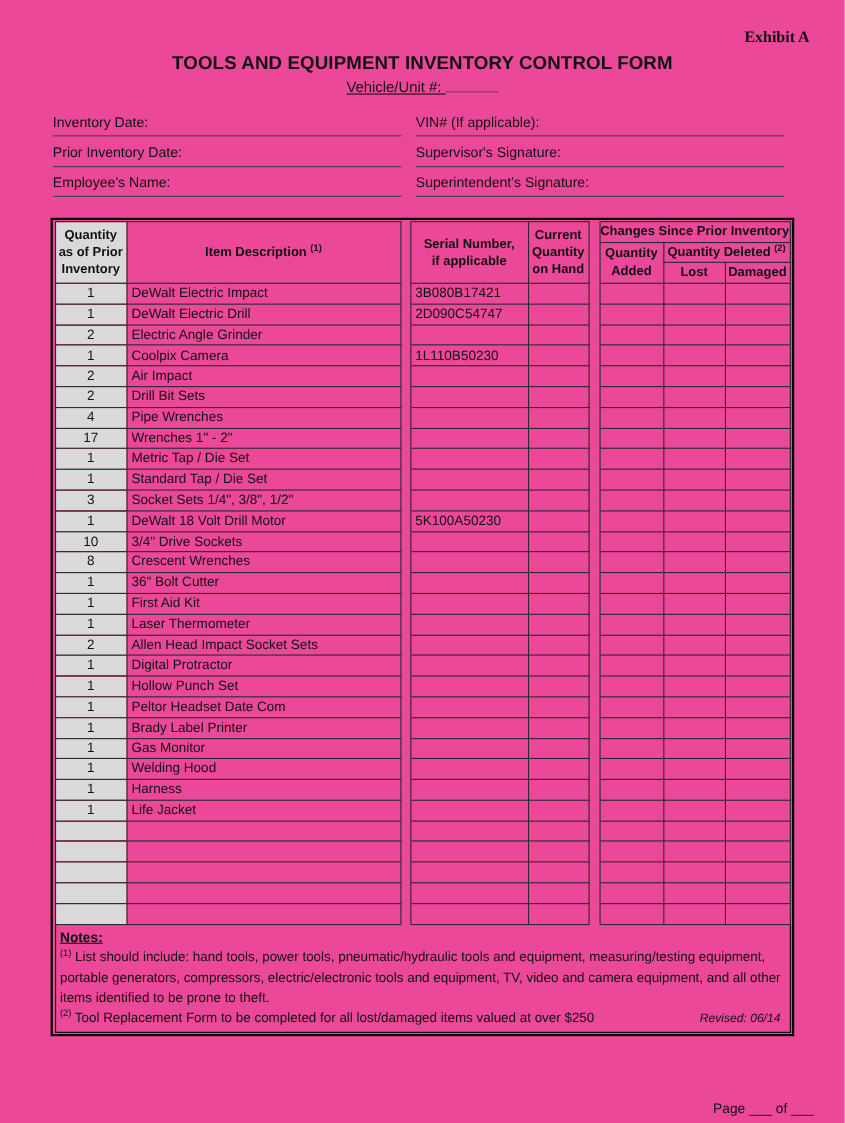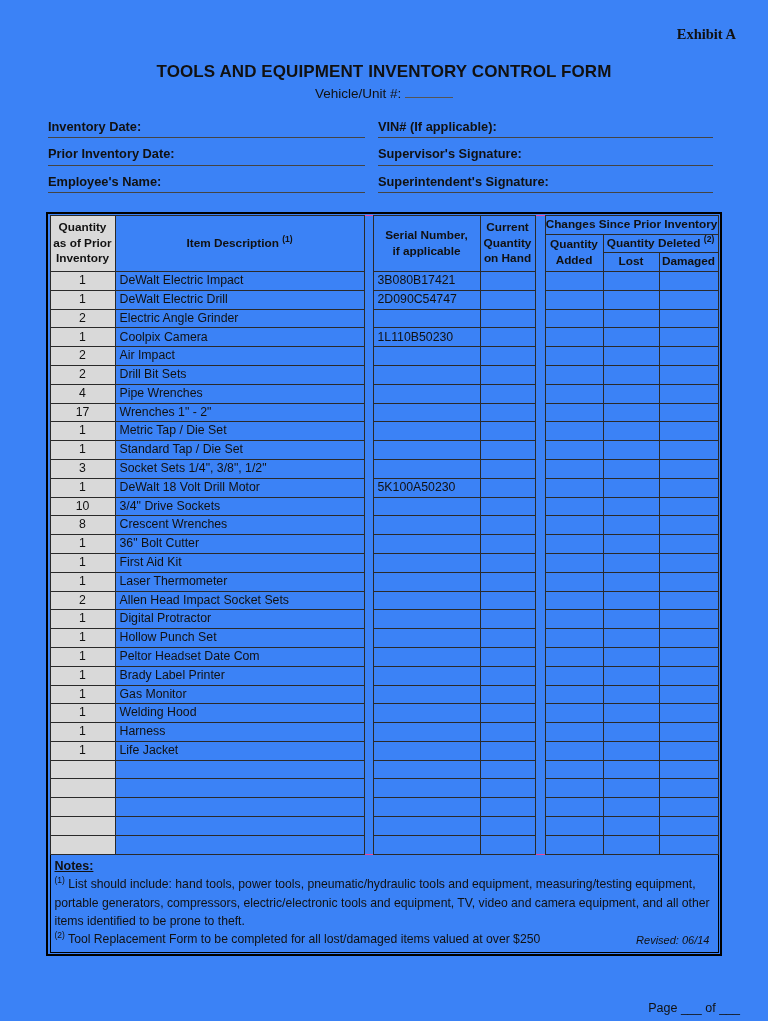--- a/index.html
+++ b/index.html
@@ -1,63 +1,63 @@
 <!DOCTYPE html>
 <html><head>
 <meta charset="utf-8">
 <style>
   * { margin: 0; padding: 0; box-sizing: border-box; }
   html, body { background: #ffffff; }
   .page {
     position: relative;
     width: 768px; height: 1021px;
-    background: #3b82f6;
+    background: #ec4899;
     color: #111;
     font-family: "Liberation Sans", sans-serif;
     overflow: hidden;
   }
   .exhibit {
     font-family: "Liberation Serif", serif;
     font-weight: bold; font-size: 14.5px;
     text-align: right;
     padding: 26px 32px 0 0;
   }
   .title {
     text-align: center;
     font-weight: bold; font-size: 17px;
     letter-spacing: .1px;
-    margin-top: 19px;
+    margin-top: 5px;
   }
   .vehicle-line {
     text-align: center;
     font-size: 13.5px;
     margin-top: 3px;
+    text-decoration: underline;
   }
   .blank-short {
     display: inline-block;
     width: 48px; height: 13px;
     border-bottom: 1.6px solid #555;
     vertical-align: baseline;
   }
   .fields {
     display: flex;
     margin: 16px 55px 0 48px;
     justify-content: space-between;
   }
   .fcol { display: block; }
   .fcol.left  { width: 317px; }
   .fcol.right { width: 335px; }
   .field {
     height: 21px;
     border-bottom: 1.6px solid #444;
     font-size: 12.8px;
-    display: flex; align-items: center;
+    display: flex; align-items: flex-start;
     padding-bottom: 2px;
     margin-bottom: 6.6px;
-    font-weight: bold;
   }
   
   .frame {
     margin: 12px 46px 0 46px;
     border: 2px solid #000;
     padding: 1.5px;
   }
   table {
     width: 100%;
     border-collapse: collapse;

